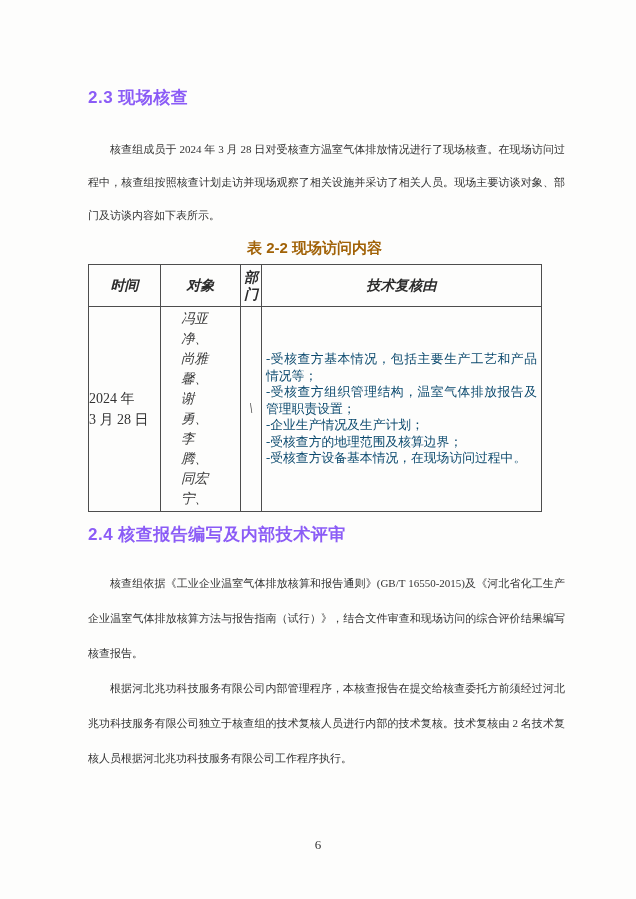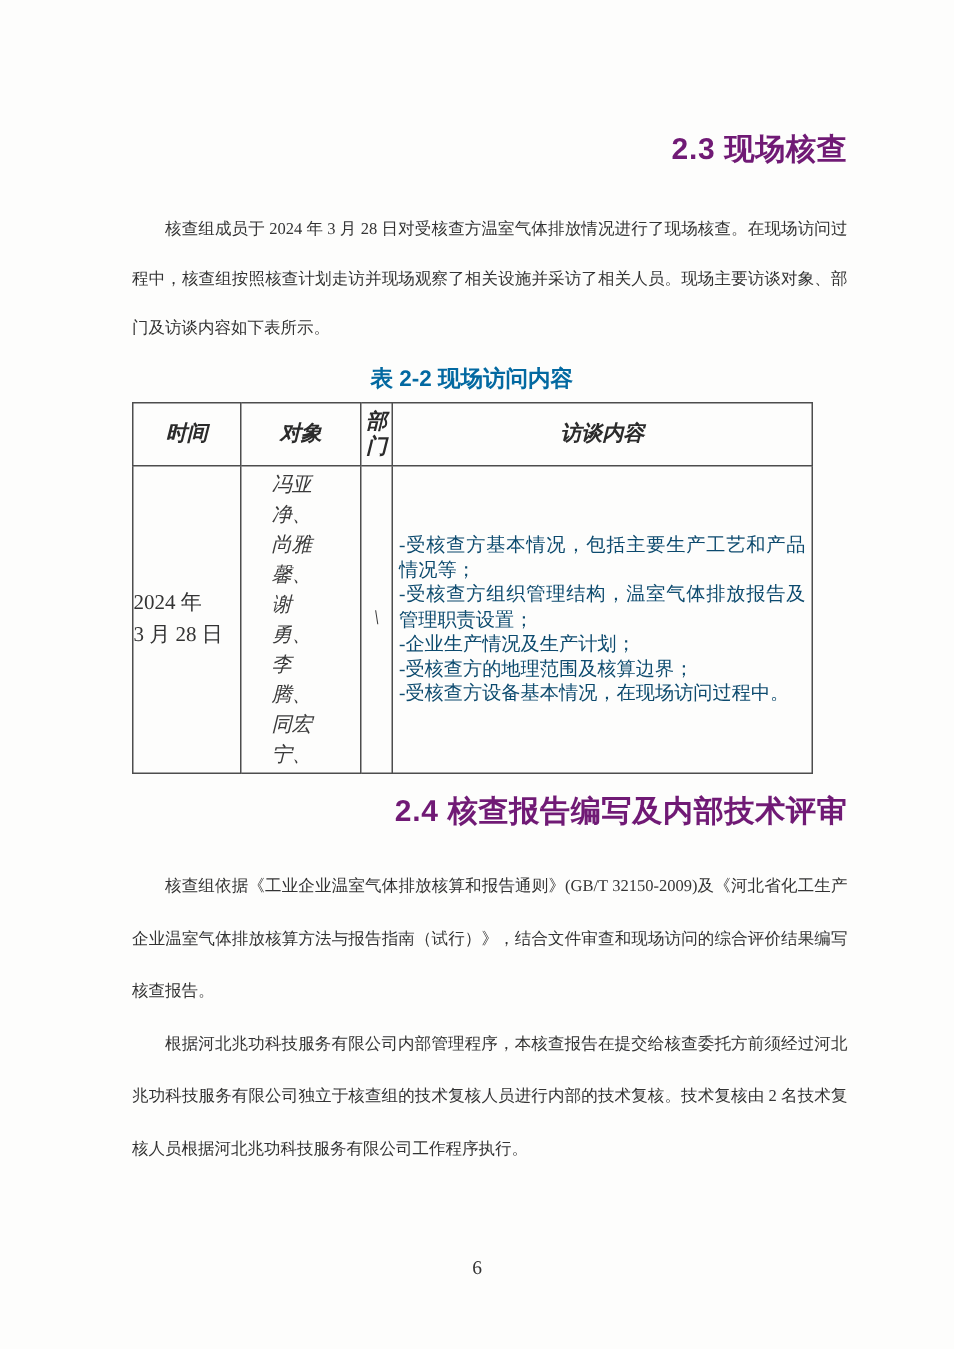--- a/index.html
+++ b/index.html
@@ -12,44 +12,43 @@
   }
   .page {
     position: relative;
     width: 636px;
     height: 899px;
     padding: 86px 71px 0 88px;
     background: #fdfdfc;
   }
   .heading {
     font-family: "Liberation Sans", "DejaVu Sans", sans-serif;
-    font-size: 20px;
+    font-size: 17px;
     font-weight: bold;
-    color: #701a75;
+    color: #8b5cf6;
     letter-spacing: 0.5px;
-    text-align: right;
   }
   .heading-23 { margin-bottom: 24px; }
   .heading-24 { margin-top: 11px; margin-bottom: 20px; }
   p.body-para {
     font-size: 11px;
     line-height: 33px;
     text-align: justify;
     text-justify: inter-character;
     text-indent: 2em;
     color: #333;
   }
   p.para-24 { line-height: 35px; }
   .table-caption {
     width: 453px;
     text-align: center;
     font-family: "Liberation Sans", "DejaVu Sans", sans-serif;
     font-size: 15px;
     font-weight: bold;
-    color: #0369a1;
+    color: #a16207;
     margin-top: 7px;
     margin-bottom: 6px;
   }
   table.visit-table {
     width: 453px;
     border-collapse: collapse;
     table-layout: fixed;
   }
   table.visit-table col.c-time { width: 72px; }
   table.visit-table col.c-obj  { width: 80px; }
@@ -125,21 +124,21 @@
       <col class="c-time">
         <col class="c-obj">
         <col class="c-dept">
         <col class="c-cont">
     </colgroup>
     <thead>
       <tr>
         <th>时间</th>
         <th>对象</th>
         <th>部门</th>
-        <th>访谈内容</th>
+        <th>技术复核由</th>
       </tr>
     </thead>
     <tbody>
       <tr>
         <td class="cell-time">2024 年
 3 月 28 日</td>
         <td class="cell-names">冯亚净、尚雅馨、 谢勇、李腾、同宏宁、</td>
         <td class="cell-dept">\</td>
         <td class="cell-content">
           <div class="item">-受核查方基本情况，包括主要生产工艺和产品情况等；</div>
@@ -147,19 +146,19 @@
           <div class="item">-企业生产情况及生产计划；</div>
           <div class="item">-受核查方的地理范围及核算边界；</div>
           <div class="item">-受核查方设备基本情况，在现场访问过程中。</div>
         </td>
       </tr>
     </tbody>
   </table>
 
   <div class="heading heading-24">2.4 核查报告编写及内部技术评审</div>
 
-  <p class="body-para para-24">核查组依据《工业企业温室气体排放核算和报告通则》(GB/T 32150-2009)及《河北省化工生产企业温室气体排放核算方法与报告指南（试行）》，结合文件审查和现场访问的综合评价结果编写核查报告。</p>
+  <p class="body-para para-24">核查组依据《工业企业温室气体排放核算和报告通则》(GB/T 16550-2015)及《河北省化工生产企业温室气体排放核算方法与报告指南（试行）》，结合文件审查和现场访问的综合评价结果编写核查报告。</p>
 
   <p class="body-para para-24">根据河北兆功科技服务有限公司内部管理程序，本核查报告在提交给核查委托方前须经过河北兆功科技服务有限公司独立于核查组的技术复核人员进行内部的技术复核。技术复核由 2 名技术复核人员根据河北兆功科技服务有限公司工作程序执行。</p>
 
   <div class="page-number">6</div>
 
 </div>
 
 </body></html>

